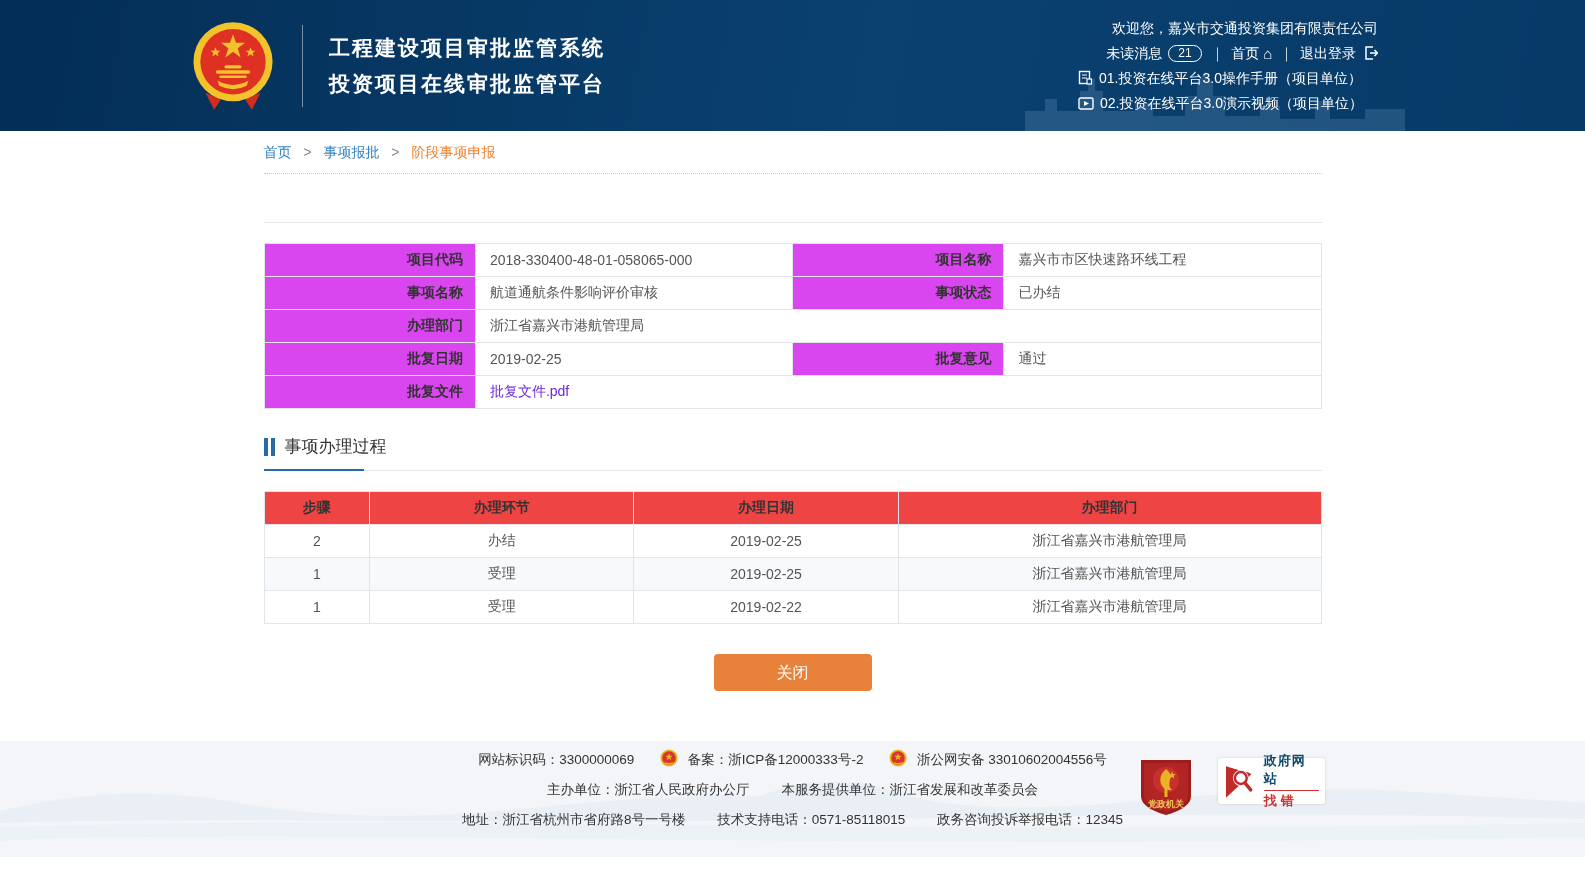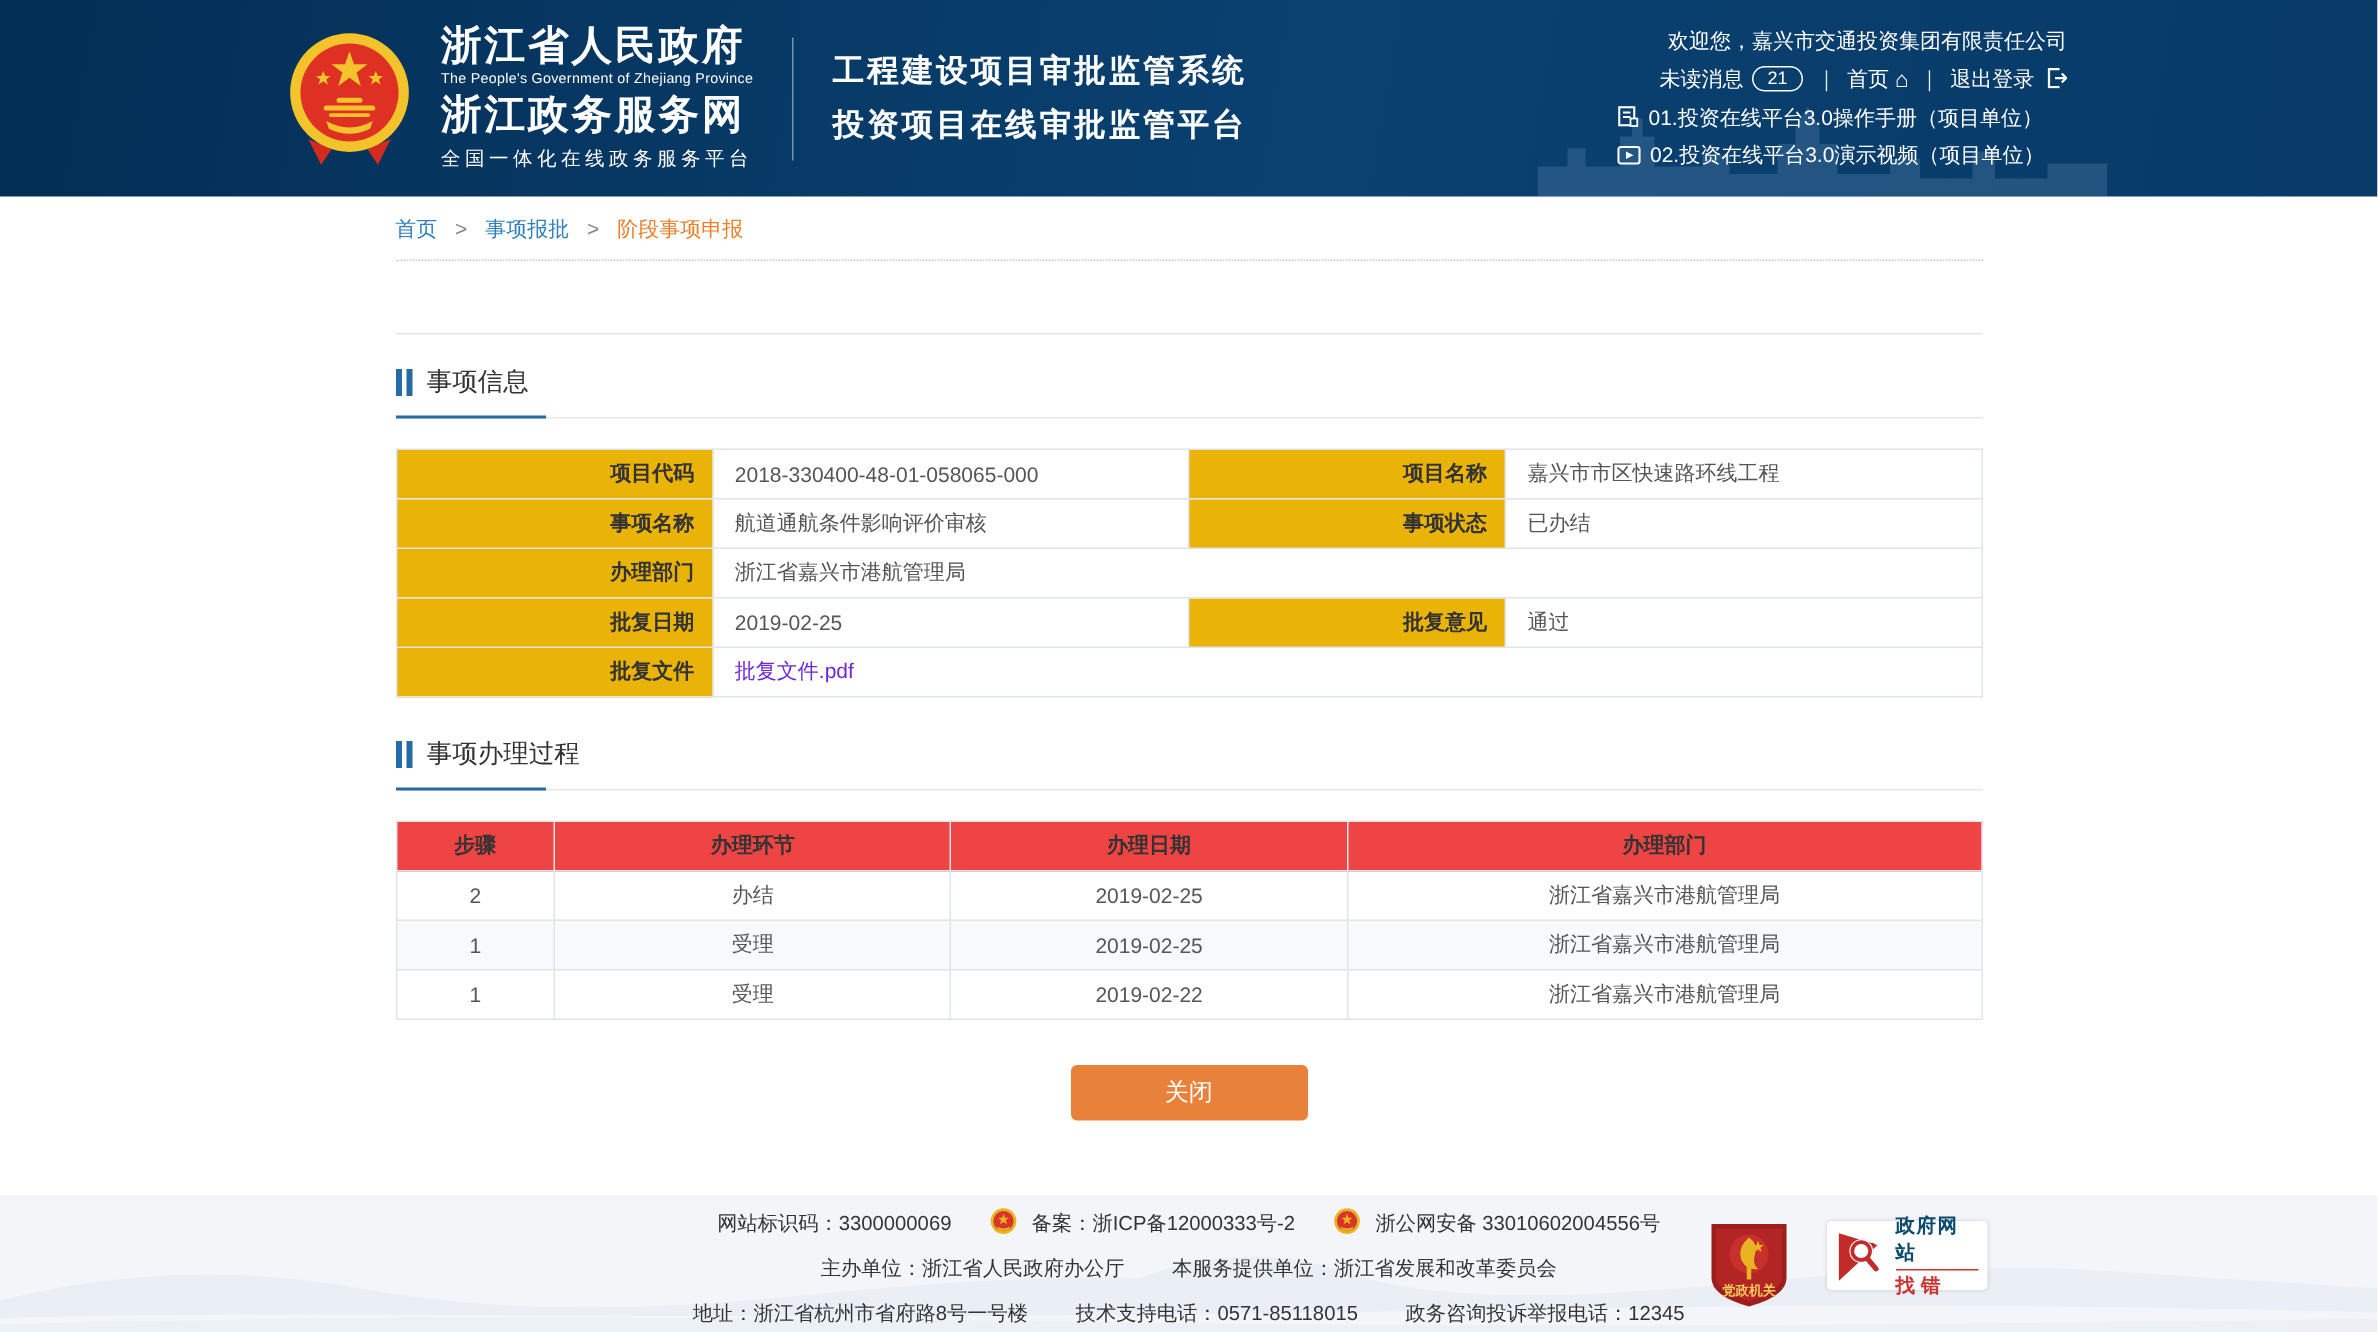--- a/index.html
+++ b/index.html
@@ -38,21 +38,21 @@
   .content-topline { border-top:1px solid #e5e5e5; margin-top:48px; }
   .section-head { margin-top:20px; padding-bottom:12px; border-bottom:1px solid #e8e8e8; position:relative; display:flex; align-items:center; }
   .section-head::after { content:''; position:absolute; left:0; bottom:-1px; width:100px; height:2px; background:#266ba6; }
   .bars { display:inline-flex; gap:3px; margin-right:10px; }
   .bars i { width:4px; height:18px; background:#266ba6; display:block; }
   .section-title { font-size:17px; color:#333; }
 
   table { border-collapse:collapse; width:100%; font-size:14px; }
   .info-table { margin-top:20px; }
   .info-table td { border:1px solid #dfe5ea; height:33px; }
-  .info-table .lbl { background:#eab308; width:20%; text-align:right; padding-right:12px; font-weight:bold; color:#333; }
+  .info-table .lbl { background:#d946ef; width:20%; text-align:right; padding-right:12px; font-weight:bold; color:#333; }
   .info-table .val { padding-left:14px; color:#555; }
   .file-link { color:#6d28d9; cursor:pointer; }
 
   .proc-section { margin-top:26px; }
   .proc-table { margin-top:20px; }
   .proc-table th, .proc-table td { border:1px solid #dfe5ea; height:33px; text-align:center; }
   .proc-table th { background:#ef4444; font-weight:bold; color:#333; }
   .proc-table td { color:#555; }
   .proc-table tbody tr:nth-child(2) { background:#f7f9fa; }
   .col-step{width:10%} .col-link{width:25%} .col-date{width:25%} .col-dept{width:40%}
@@ -89,26 +89,20 @@
       <circle cx="50" cy="48" r="46" fill="#f2c32a"></circle>
       <circle cx="50" cy="48" r="38" fill="#df3024"></circle>
       <polygon points="50,16 53.5,26 64,26 55.5,32.5 58.8,43 50,36.5 41.2,43 44.5,32.5 36,26 46.5,26" fill="#f2c32a"></polygon>
       <polygon points="30,30 32,35 37,35 33,38.3 34.6,43.5 30,40 25.4,43.5 27,38.3 23,35 28,35" fill="#f2c32a" transform="scale(0.8) translate(7,9)"></polygon>
       <polygon points="70,30 72,35 77,35 73,38.3 74.6,43.5 70,40 65.4,43.5 67,38.3 63,35 68,35" fill="#f2c32a" transform="scale(0.8) translate(18,9)"></polygon>
       <rect x="30" y="58" width="40" height="4" rx="2" fill="#f2c32a"></rect>
       <rect x="34" y="64" width="32" height="3" rx="1.5" fill="#f2c32a"></rect>
       <rect x="40" y="52" width="20" height="4" rx="2" fill="#f2c32a"></rect>
       <path d="M32 70 Q50 80 68 70 L66 76 Q50 84 34 76 Z" fill="#f2c32a"></path>
     </svg>
-    <div class="logo-text">
-      <div class="gov-cn">浙江省人民政府</div>
-      <div class="gov-en">The People's Government of Zhejiang Province</div>
-      <div class="portal-cn">浙江政务服务网</div>
-      <div class="portal-sub">全国一体化在线政务服务平台</div>
-    </div>
   </div>
 
   <div class="v-divider"></div>
 
   <div class="platform-titles">
     <div>工程建设项目审批监管系统</div>
     <div>投资项目在线审批监管平台</div>
   </div>
 
   <div class="header-right">
@@ -140,27 +134,20 @@
   <a class="bc-link">首页</a>
   <span class="bc-sep">&gt;</span>
   <a class="bc-link">事项报批</a>
   <span class="bc-sep">&gt;</span>
   <span class="bc-current">阶段事项申报</span>
 </div>
 
 <div class="content">
   <div class="content-topline"></div>
 
-  <div class="section-head">
-    <span class="bars">
-        <i></i>
-        <i></i>
-      </span>
-    <span class="section-title">事项信息</span>
-  </div>
 
   <table class="info-table">
     <tbody>
       <tr>
         <td class="lbl">项目代码</td>
         <td class="val" style="width:30%">2018-330400-48-01-058065-000</td>
         <td class="lbl">项目名称</td>
         <td class="val" style="width:30%">嘉兴市市区快速路环线工程</td>
       </tr>
       <tr>

